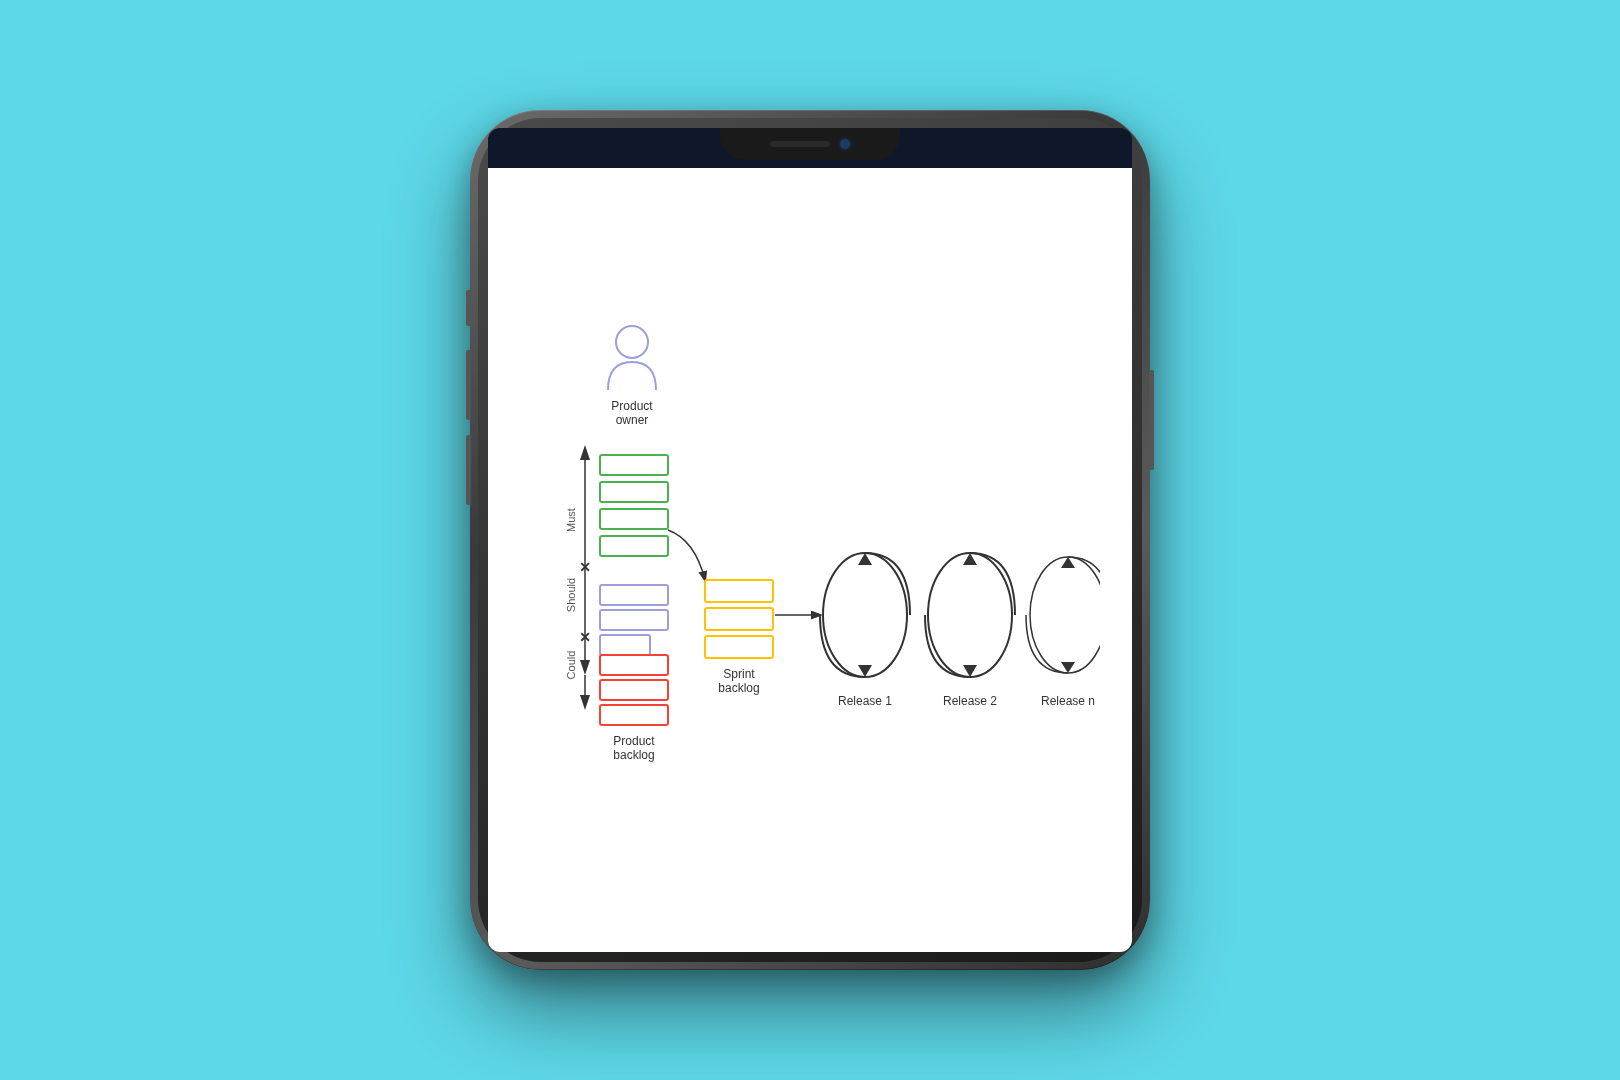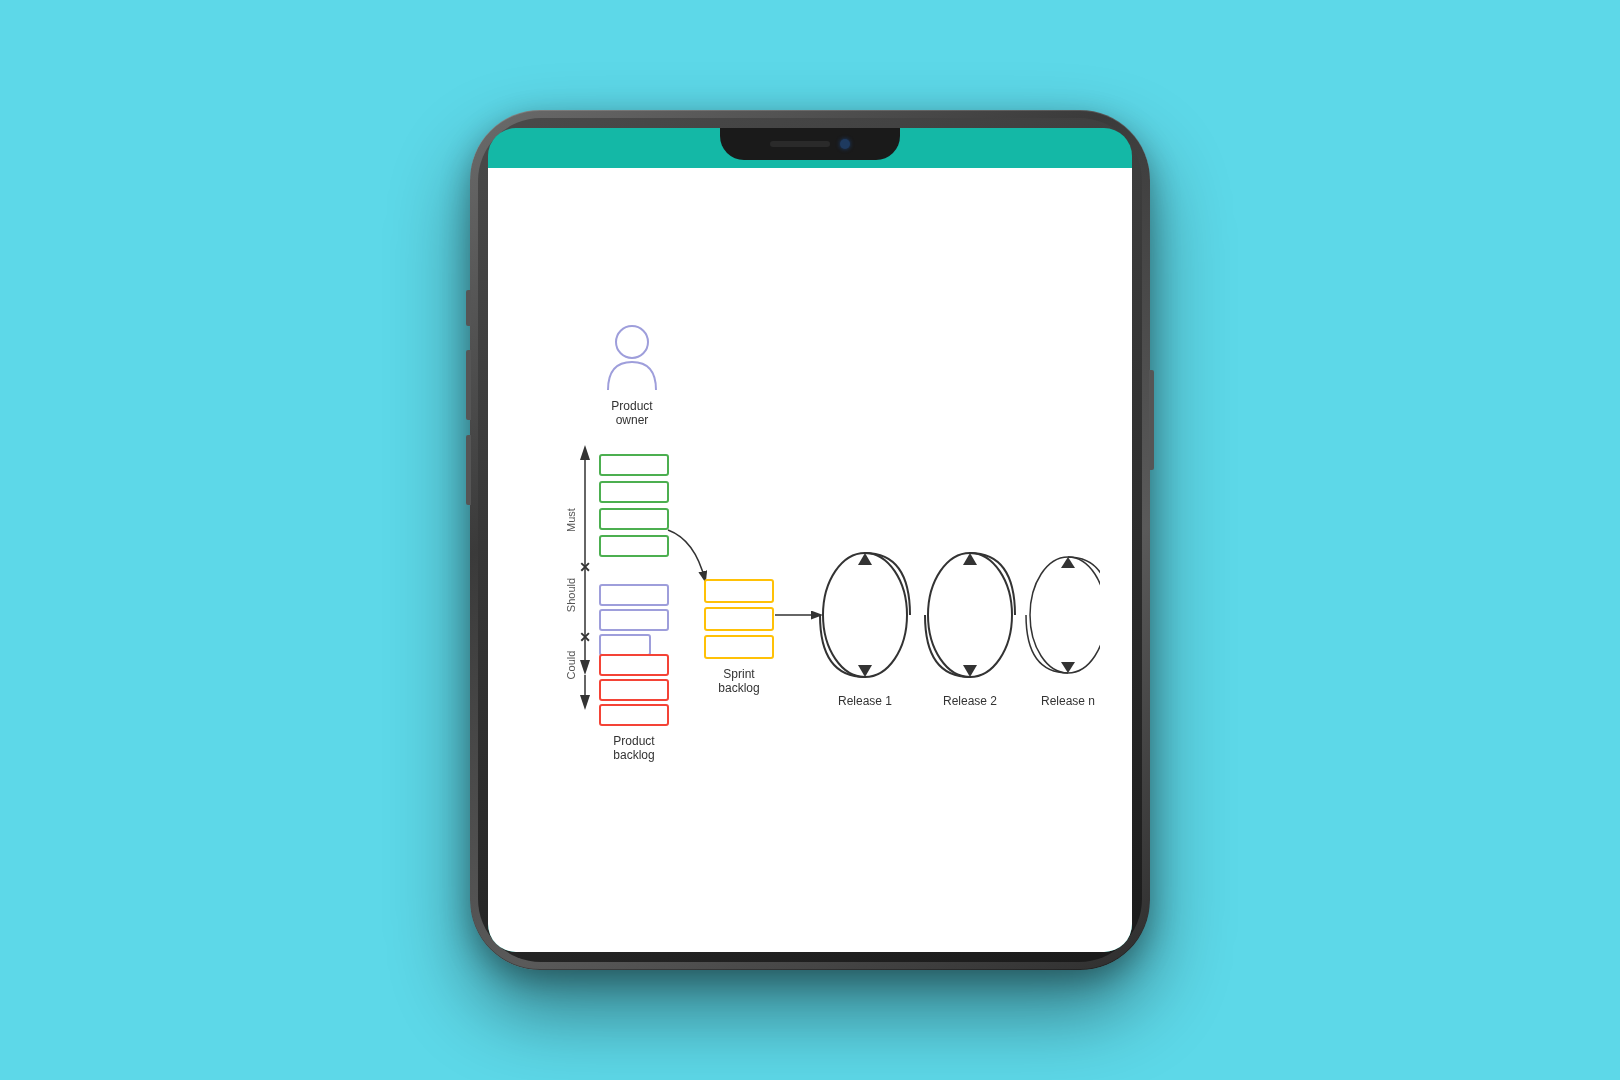--- a/index.html
+++ b/index.html
@@ -42,22 +42,22 @@
       border-radius: 63px;
     }
 
     
     .phone-screen {
       position: absolute;
       top: 18px;
       left: 18px;
       right: 18px;
       bottom: 18px;
-      background: #14b8a6;
-      border-radius: 28px;
+      background: #0f172a;
+      border-radius: 12px;
       overflow: hidden;
     }
 
     
     .notch {
       position: absolute;
       top: 0;
       left: 50%;
       transform: translateX(-50%);
       width: 180px;

